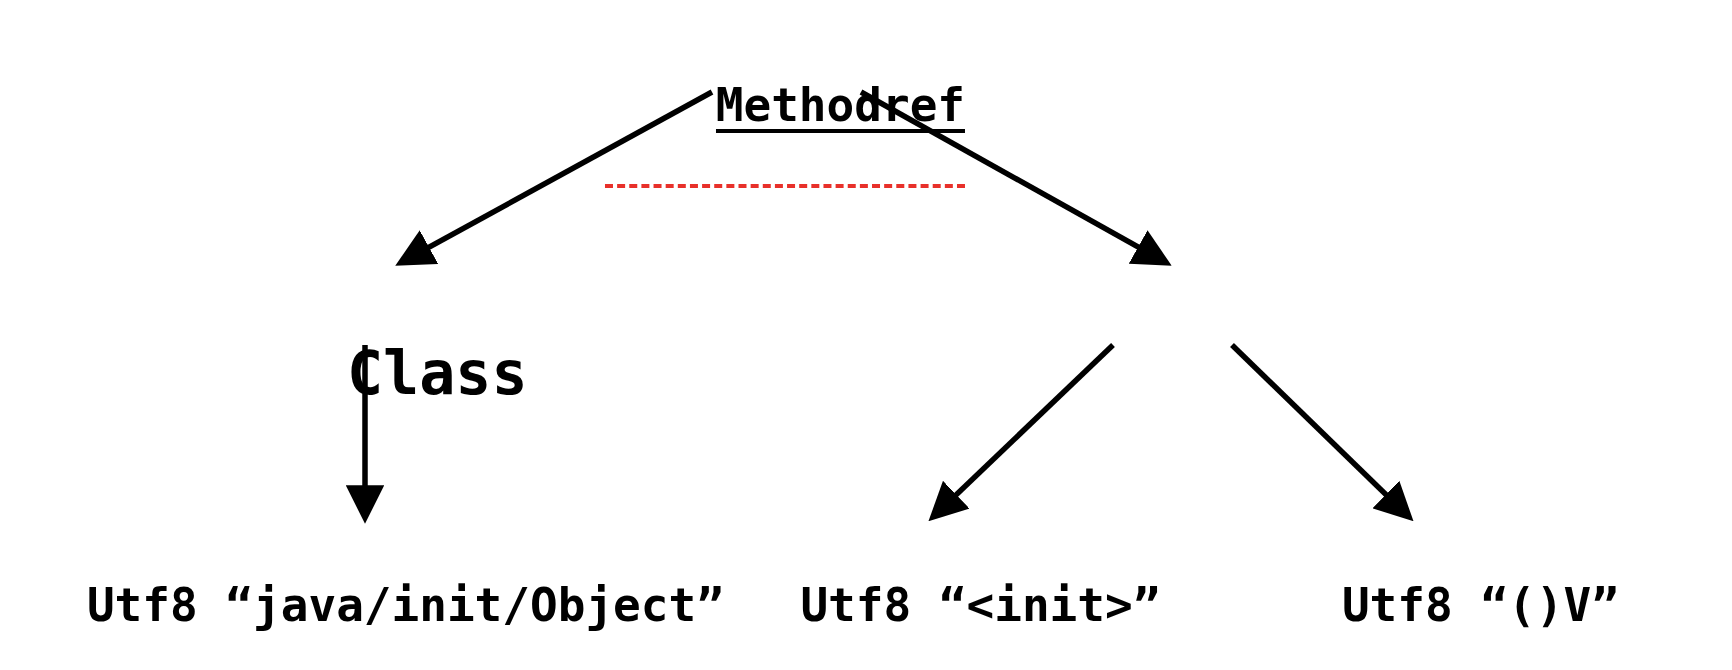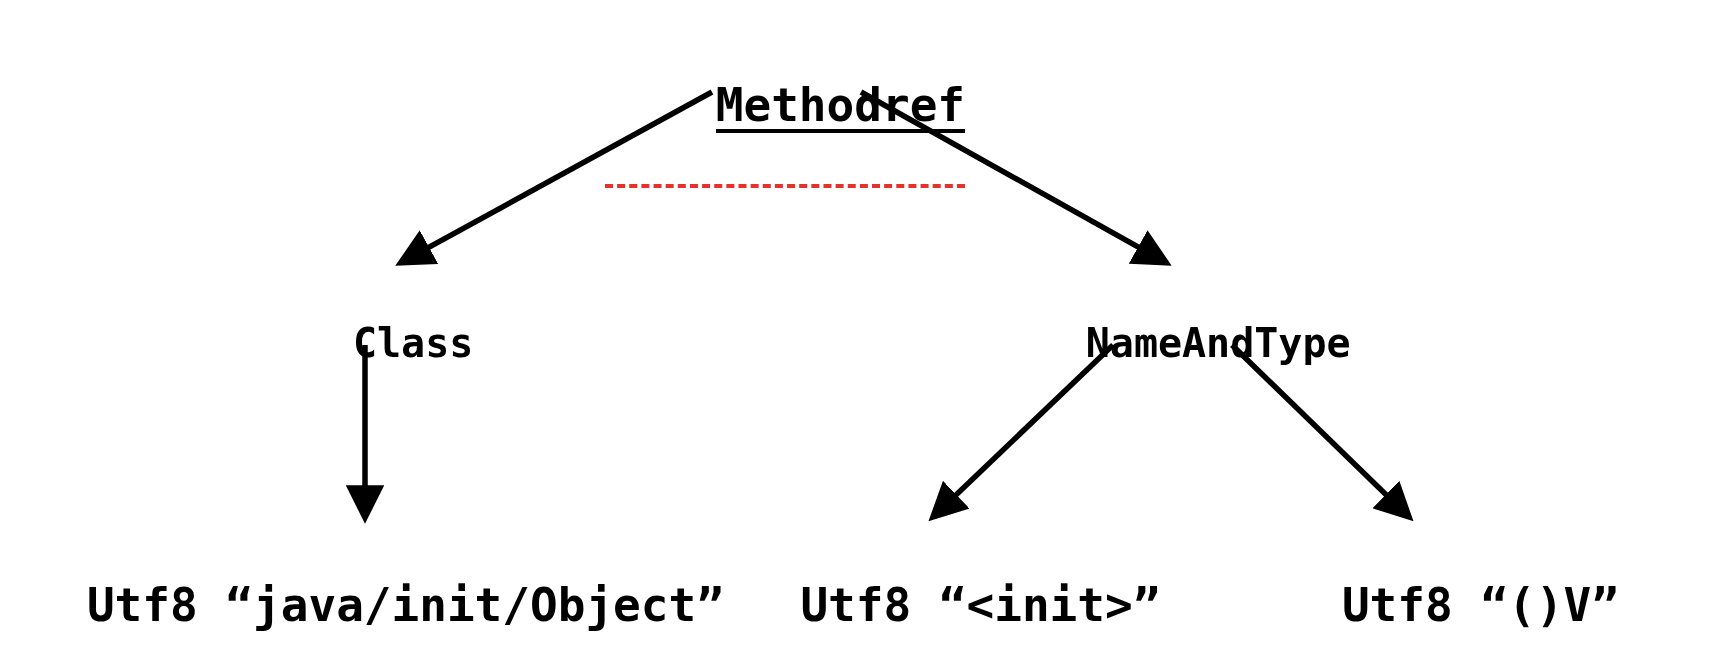--- a/index.html
+++ b/index.html
@@ -33,21 +33,21 @@
     font-weight: bold;
     color: #000000;
     line-height: 1;
     transform: translate(-50%, 0);
     letter-spacing: 0px;
   }
   .node-root {
     font-size: 46px;
   }
   .node-mid {
-    font-size: 40px;
+    font-size: 60px;
   }
   .node-leaf {
     font-size: 46px;
   }
   
   .node-root .label-text {
     position: relative;
     display: inline-block;
     border-bottom: 4px solid #000000;
     padding-bottom: 1px;
@@ -85,23 +85,20 @@
   </svg>
 
   <div class="node node-root" style="left:785px; top:36px;">
     <span class="label-text">Methodref</span><span class="spell-underline"></span>
   </div>
 
   <div class="node node-mid" style="left:365px; top:283px;">
     <span class="label-text">Class</span>
   </div>
 
-  <div class="node node-mid" style="left:1170px; top:283px;">
-    <span class="label-text">NameAndType</span>
-  </div>
 
   <div class="node node-leaf" style="left:350px; top:536px;">
     <span class="label-text">Utf8 “java/init/Object”</span>
   </div>
 
   <div class="node node-leaf" style="left:925px; top:536px;">
     <span class="label-text">Utf8 “&lt;init&gt;”</span>
   </div>
 
   <div class="node node-leaf" style="left:1425px; top:536px;">

